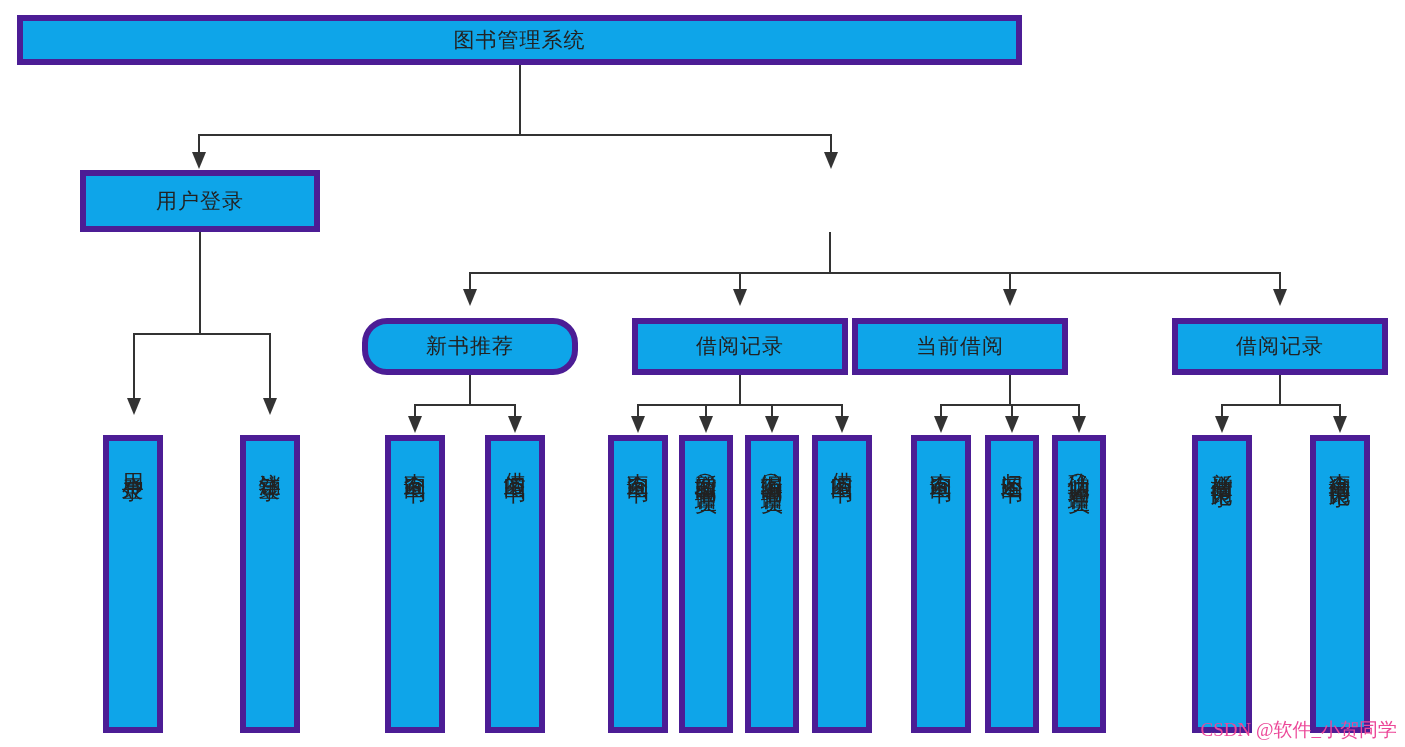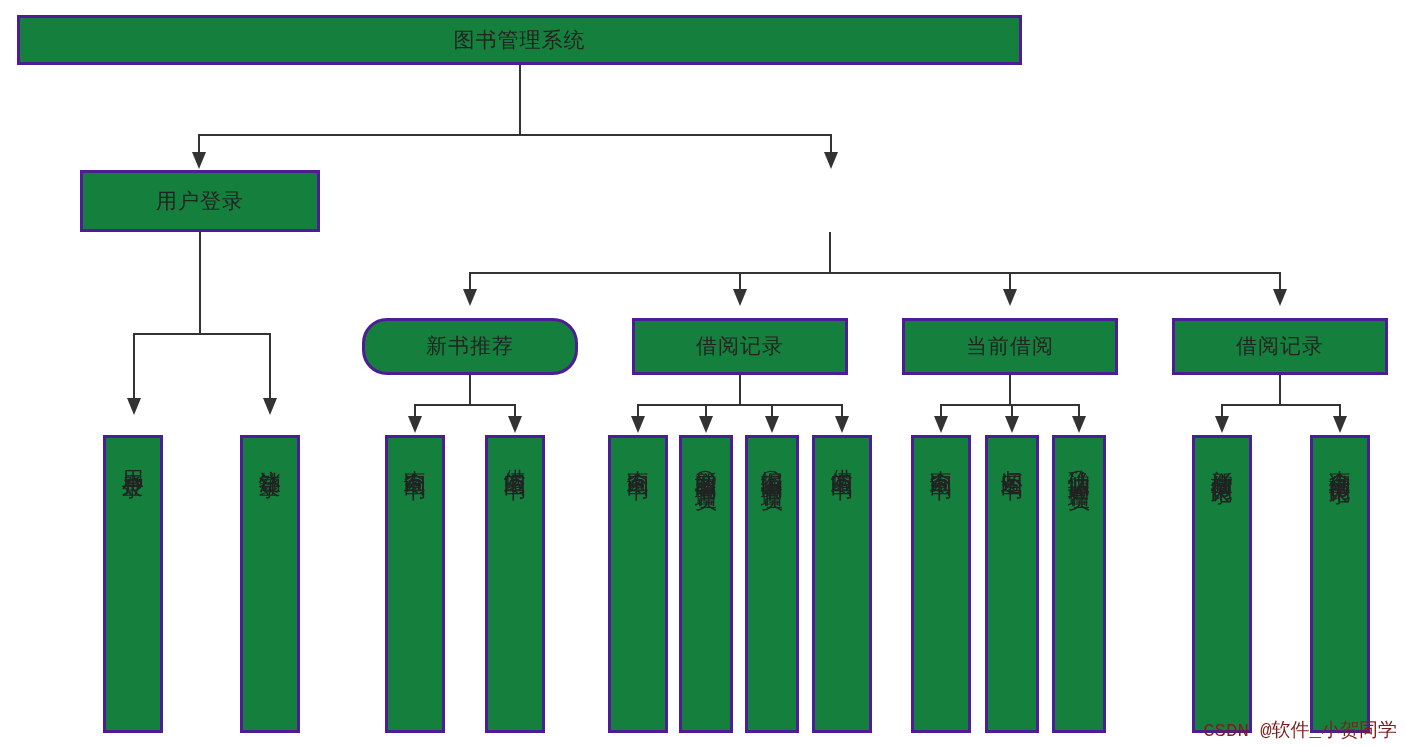--- a/index.html
+++ b/index.html
@@ -14,22 +14,22 @@
     position: relative;
     width: 1405px;
     height: 747px;
     background: #ffffff;
     overflow: hidden;
   }
   
   .node {
     position: absolute;
     box-sizing: border-box;
-    background: #15803d;
-    border: 3px solid #4c1d95;
+    background: #0ea5e9;
+    border: 6px solid #4c1d95;
     display: flex;
     align-items: center;
     justify-content: center;
     z-index: 3;
   }
   .node .label {
     color: #222222;
     letter-spacing: 1px;
     white-space: nowrap;
     line-height: 1.15;
@@ -65,24 +65,24 @@
     border-right: 7px solid transparent;
     border-top: 17px solid #333333;
     z-index: 2;
   }
   
   #watermark {
     position: absolute;
     right: 8px;
     bottom: 4px;
     font-size: 19px;
-    color: #7f1d1d;
+    color: #ec4899;
     white-space: nowrap;
     z-index: 5;
-    font-family: Liberation Mono, monospace;
+    font-family: Liberation Serif, serif;
     margin-left: 48px;
   }
 </style>
 </head>
 <body>
 
 <div id="canvas">
 
   <div class="ln vl" style="left:519px; top:65px; height:70px;"></div>
 
@@ -155,21 +155,21 @@
 
 
   <div class="node horizontal" style="left:362px; top:318px; width:216px; height:57px;border-radius:25px;">
     <span class="label">新书推荐</span>
   </div>
 
   <div class="node horizontal" style="left:632px; top:318px; width:216px; height:57px;">
     <span class="label">借阅记录</span>
   </div>
 
-  <div class="node horizontal" style="left:902px; top:318px; width:216px; height:57px;">
+  <div class="node horizontal" style="left:852px; top:318px; width:216px; height:57px;">
     <span class="label">当前借阅</span>
   </div>
 
   <div class="node horizontal" style="left:1172px; top:318px; width:216px; height:57px;">
     <span class="label">借阅记录</span>
   </div>
 
   <div class="node vertical" style="left:103px; top:435px; width:60px; height:298px;">
     <span class="label">用户登录</span>
   </div>

